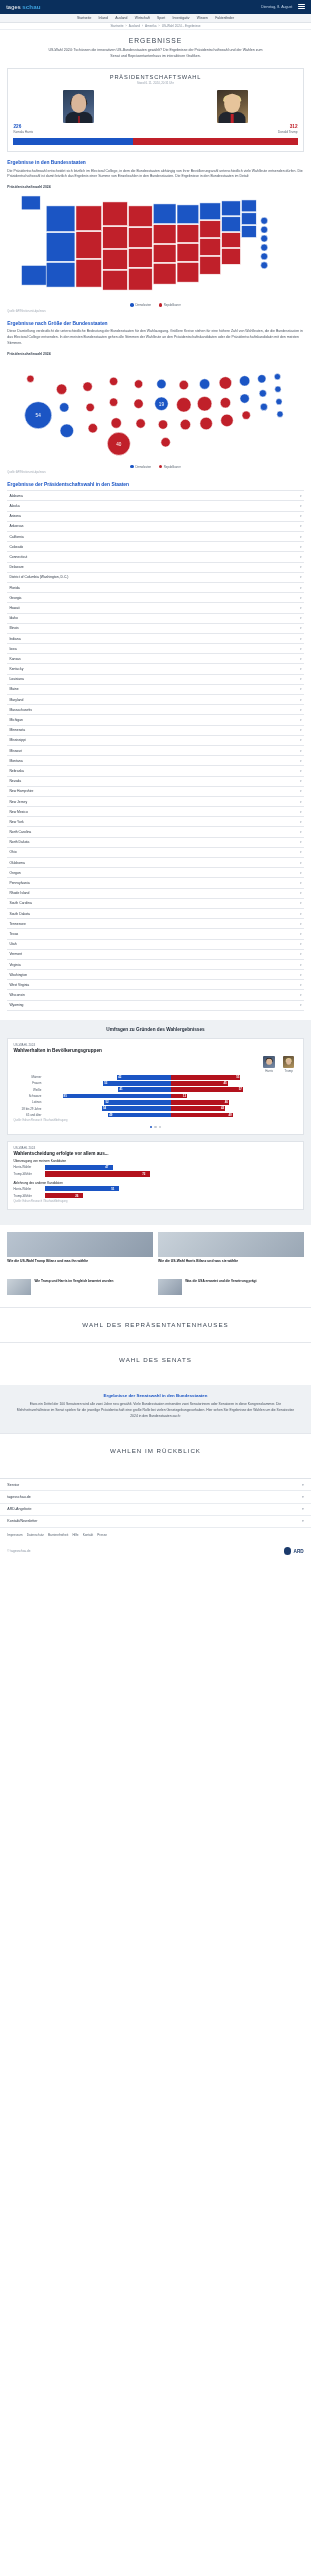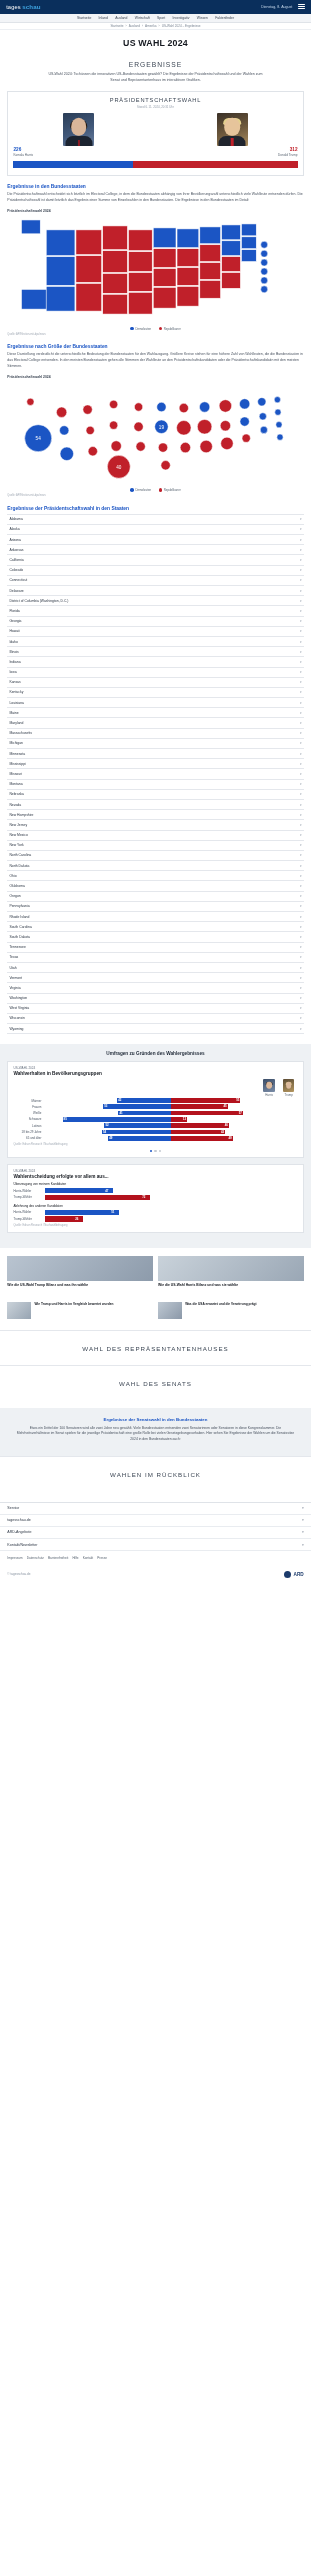--- a/index.html
+++ b/index.html
@@ -254,23 +254,20 @@
   <div class="breadcrumb">
     <span>Startseite</span>
       <span>›</span>
     <span>Ausland</span>
       <span>›</span>
     <span>Amerika</span>
       <span>›</span>
     <span>US-Wahl 2024 – Ergebnisse</span>
   </div>
 
-  <div class="hero">
-    <h1>US WAHL 2024</h1>
-  </div>
   <div class="section-title">ERGEBNISSE</div>
   <div class="lede">US-Wahl 2024: Tschüssen die innovativen US-Bundesstaaten gewählt? Die Ergebnisse der Präsidentschaftswahl und der Wahlen zum Senat und Repräsentantenhaus im interaktiven Grafiken.</div>
 
   <div class="card">
     <div class="card-h">
       <div class="t">PRÄSIDENTSCHAFTSWAHL</div>
       <div class="d">Stand 6. 11. 2024, 20:31 Uhr</div>
     </div>
     <div class="candidates">
       <div class="cand dem">

